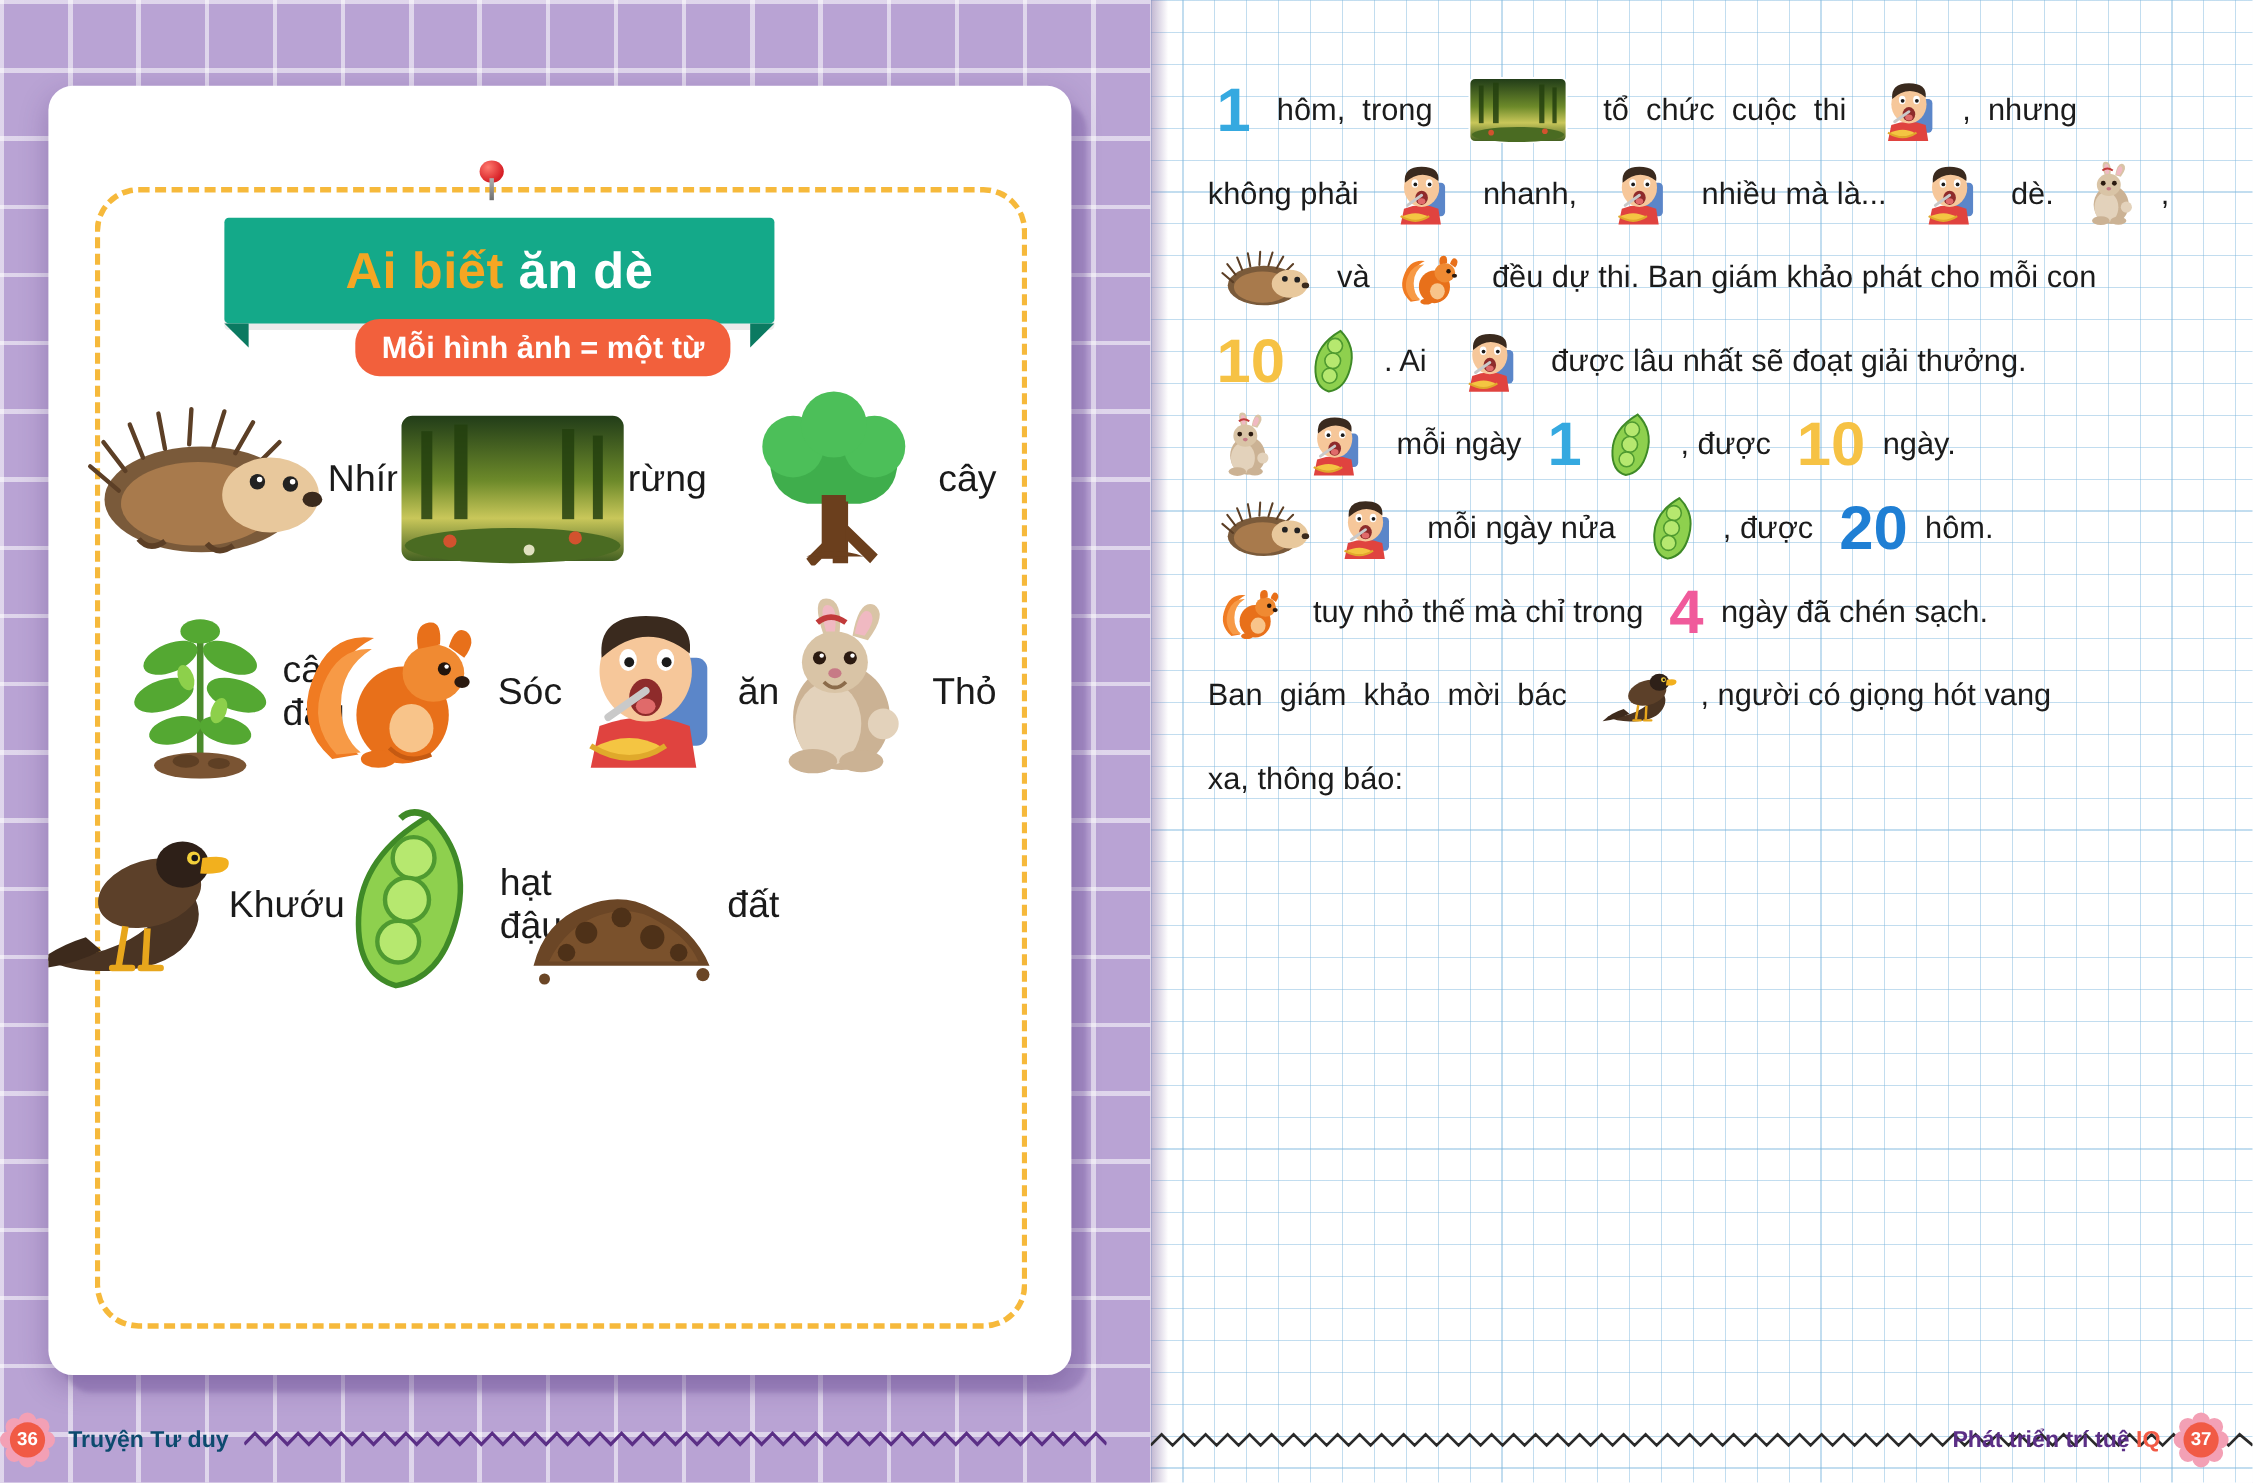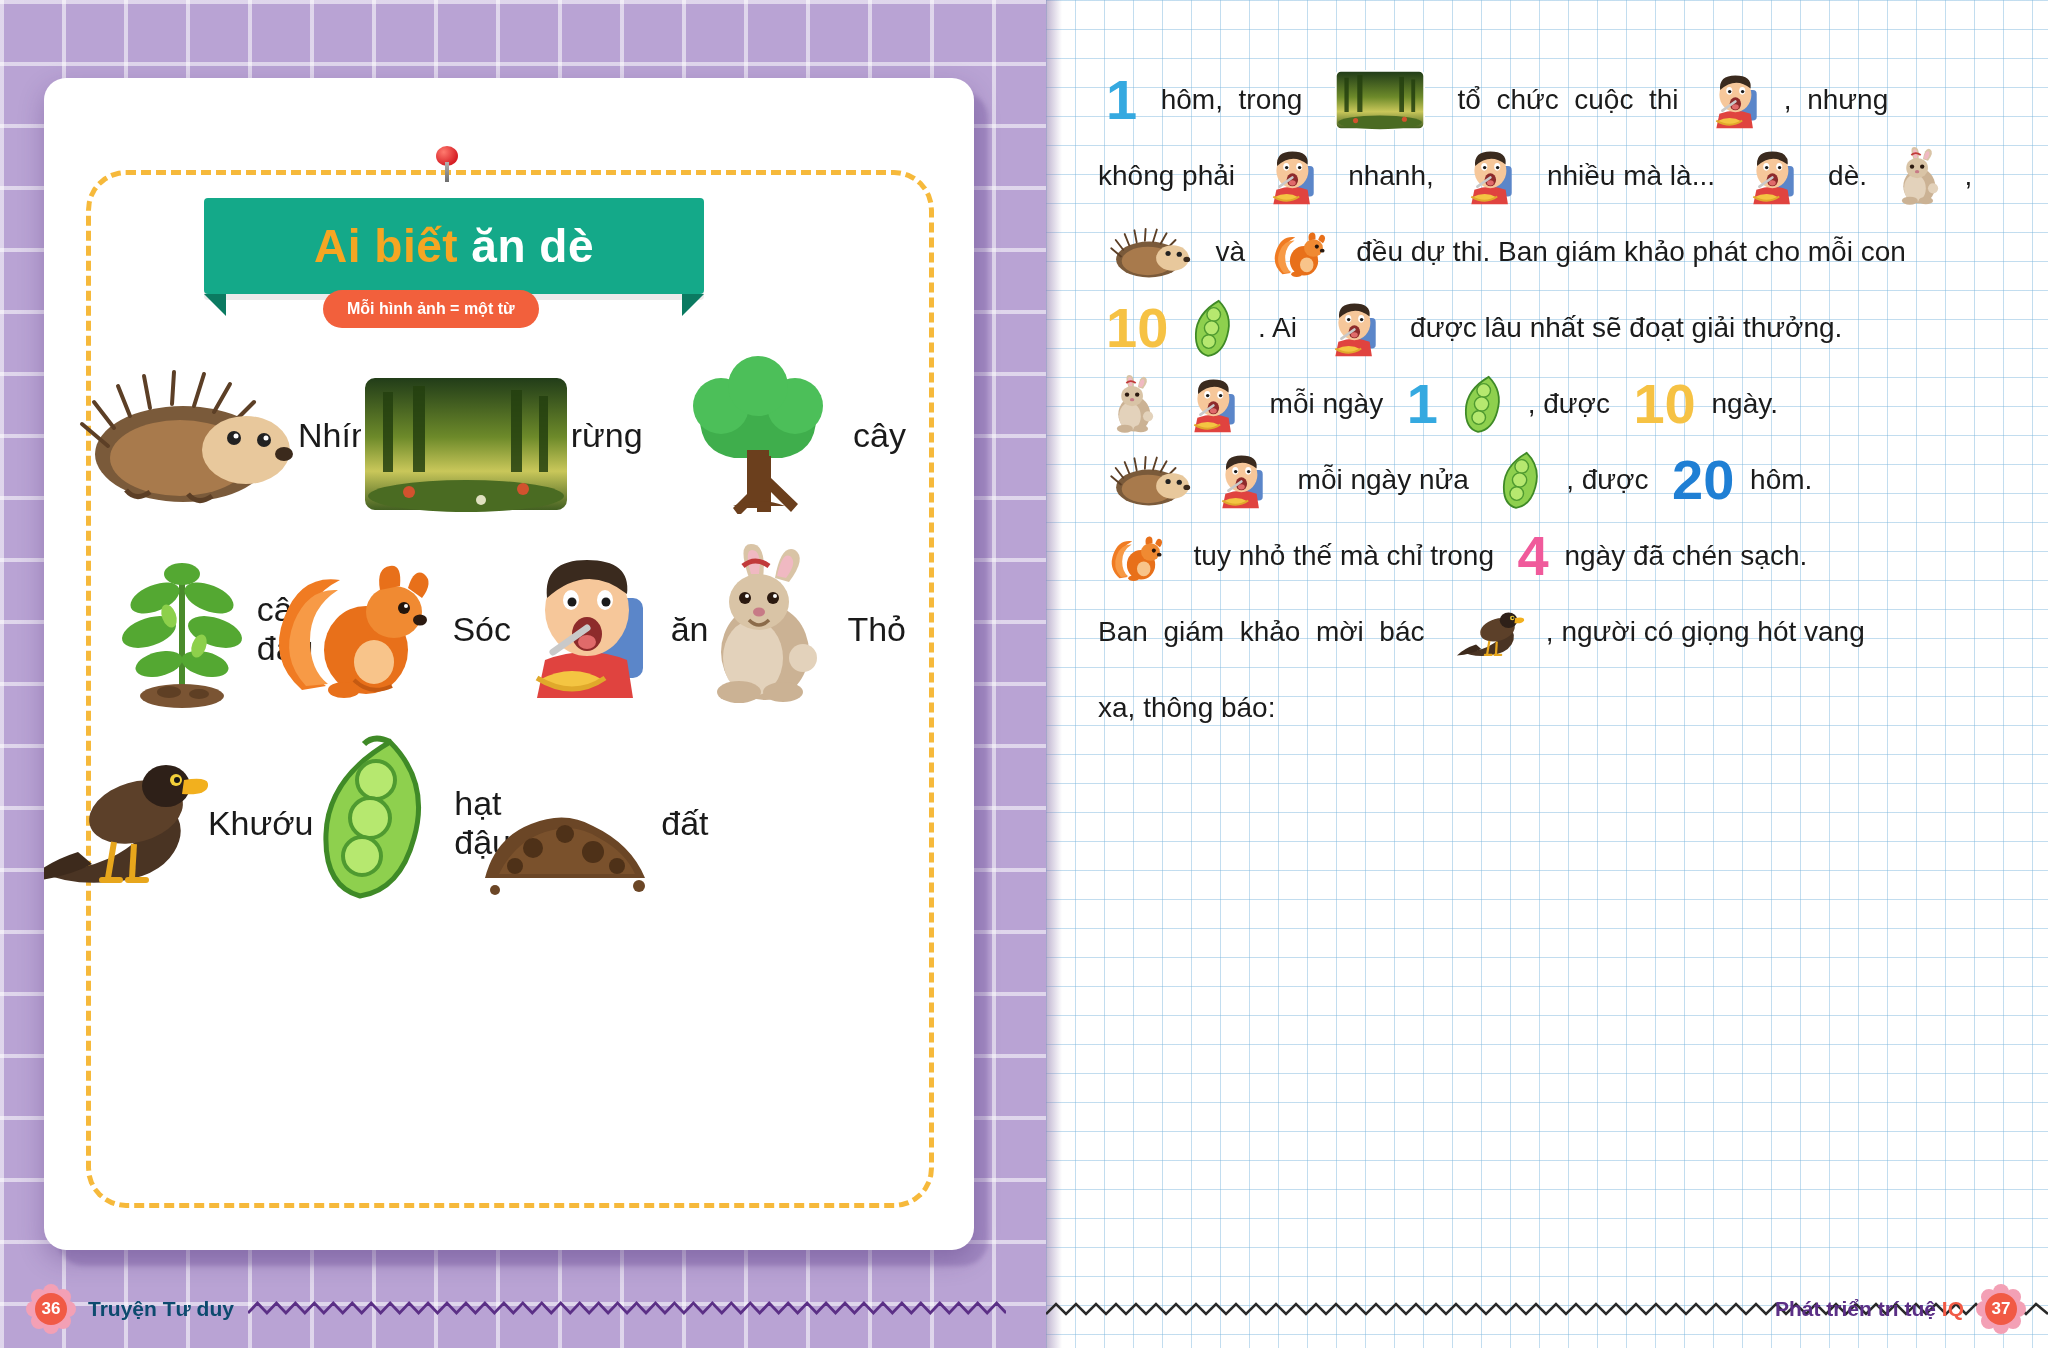--- a/index.html
+++ b/index.html
@@ -104,21 +104,21 @@
     white-space: nowrap;
   }
   .banner-text .orange { color: #f5a623; }
   .banner-text .white { color: #ffffff; }
 
   .subtitle-pill {
     position: absolute;
     left: 279px; top: 212px;
     background: #f2603c;
     color: #fff;
-    font-size: 16px;
+    font-size: 28px;
     font-weight: 700;
     padding: 10px 24px;
     border-radius: 22px;
     white-space: nowrap;
   }
 
   
   .vocab {
     position: absolute;
     left: 72px; top: 268px;
@@ -135,21 +135,20 @@
     font-size: 34px;
     color: #1a1a1a;
   }
 
   
   .footer-left {
     position: absolute;
     left: 0; bottom: 14px;
     width: 1026px;
     display: flex; align-items: center;
-    padding-left: 26px;
   }
   .flower {
     position: relative;
     width: 50px; height: 50px;
     flex: none;
   }
   .flower .petals { position: absolute; inset: 0; }
   .flower .petals span {
     position: absolute; left: 17px; top: 0;
     width: 16px; height: 50px; border-radius: 10px;

